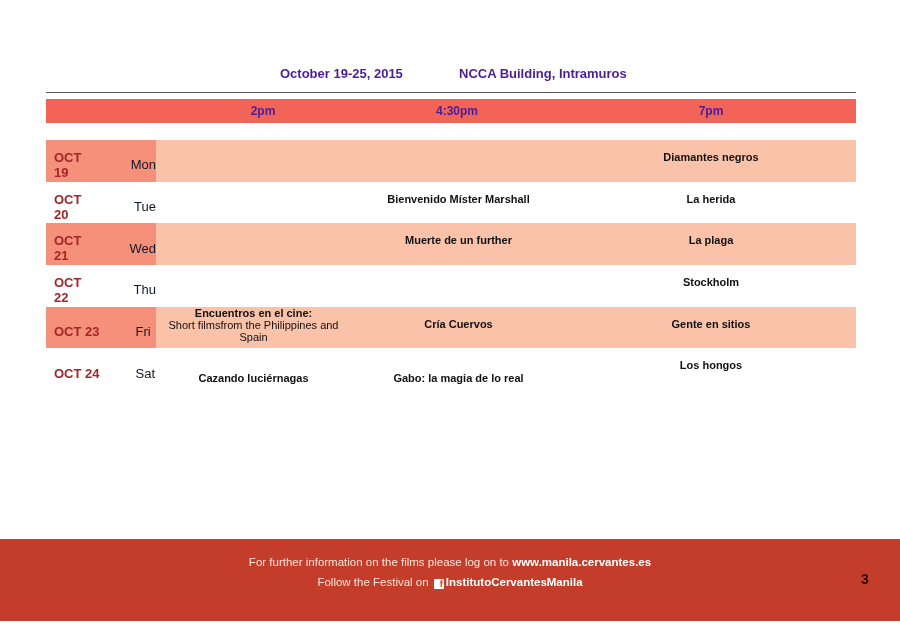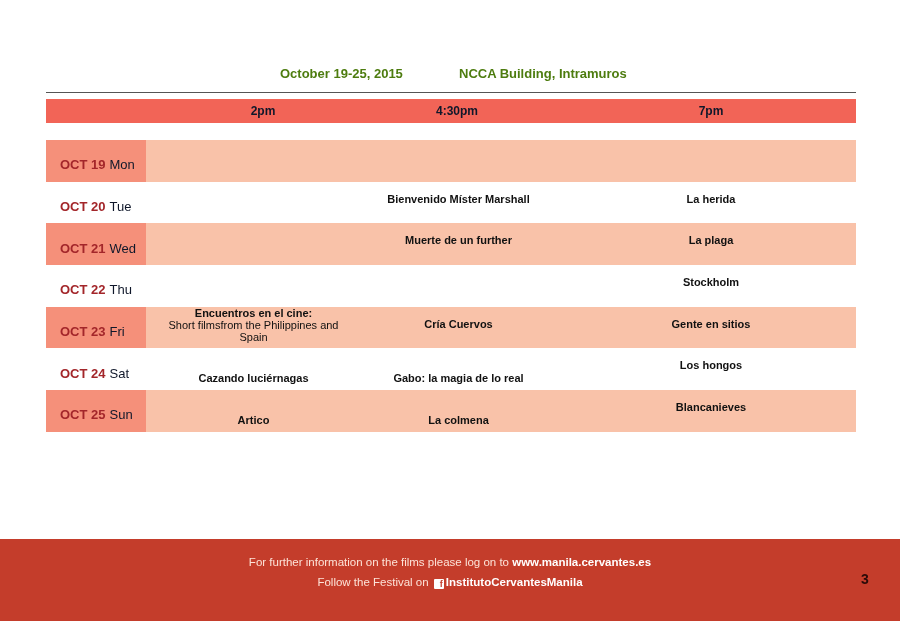--- a/index.html
+++ b/index.html
@@ -1,45 +1,45 @@
 <!DOCTYPE html>
 <html><head>
   <meta charset="utf-8">
   <style>
     * { box-sizing: border-box; margin: 0; padding: 0; }
     html, body { width: 900px; height: 628px; background: #ffffff; overflow: hidden; }
     body { position: relative; font-family: "Liberation Sans", sans-serif; color: #1a1a1a; }
 
     .title-row {
       position: absolute; top: 64px; left: 0; width: 791px; height: 20px;
-      font-weight: bold; font-size: 13px; color: #4d7c0f;
+      font-weight: bold; font-size: 13px; color: #4c1d95;
     }
     .title-row .dates { position: absolute; left: 280px; top: 2px; }
     .title-row .venue { position: absolute; left: 459px; top: 2px; }
 
     .rule {
       position: absolute; top: 92px; left: 46px; width: 810px; height: 1px; background: #555;
     }
 
     .header-bar {
       position: absolute; top: 99px; left: 46px; width: 810px; height: 24px;
-      background: #f26457; color: #0f172a; font-weight: bold; font-size: 12px;
+      background: #f26457; color: #4c1d95; font-weight: bold; font-size: 12px;
     }
     .header-bar .hcell { position: absolute; top: 5px; text-align: center; }
     .h-2pm { left: 162px; width: 110px; }
     .h-430 { left: 336px; width: 150px; }
     .h-7pm { left: 590px; width: 150px; }
 
     .schedule { position: absolute; top: 140px; left: 46px; width: 810px; }
     .row { position: relative; height: 41.7px; display: flex; }
     .row.odd { background: #f9c2a9; }
     .row.even { background: #ffffff; }
     .row .date {
-      width: 100px; height: 100%; display: flex; align-items: center; padding-left: 14px;
-      font-size: 13px; color: #a3262a; padding-top: 8px;
+      width: 110px; height: 100%; display: flex; align-items: center; padding-left: 8px;
+      font-size: 13px; color: #a3262a; padding-top: 8px; gap: 32px;
     }
     .row.odd .date { background: #f5907a; }
     .row .date b { font-weight: bold; margin-right: 4px; }
     .row .date .dow { font-weight: normal; color: #0f172a; }
     .cell {
       position: absolute; top: 0; height: 100%; display: flex; justify-content: center;
       text-align: center; font-weight: bold; font-size: 11px; color: #111; line-height: 12px;
     }
     .c-2pm { left: 120px; width: 175px; }
     .c-430 { left: 310px; width: 205px; }
@@ -82,20 +82,21 @@
 </div>
 
 <div class="schedule">
 
   <div class="row odd">
     <div class="date">
         <b>OCT 19</b>
         <span class="dow">Mon</span>
       </div>
     <div class="cell c-2pm"></div>
+    <div class="cell c-7pm up2">Diamantes negros</div>
   </div>
 
   <div class="row even">
     <div class="date">
         <b>OCT 20</b>
         <span class="dow">Tue</span>
       </div>
     <div class="cell c-2pm"></div>
     <div class="cell c-430 up2">Bienvenido Míster Marshall</div>
     <div class="cell c-7pm up2">La herida</div>
@@ -138,29 +139,20 @@
   <div class="row even">
     <div class="date">
         <b>OCT 24</b>
         <span class="dow">Sat</span>
       </div>
     <div class="cell c-2pm up">Cazando luciérnagas</div>
     <div class="cell c-430 up">Gabo: la magia de lo real</div>
     <div class="cell c-7pm up2">Los hongos</div>
   </div>
 
-  <div class="row odd">
-    <div class="date">
-        <b>OCT 25</b>
-        <span class="dow">Sun</span>
-      </div>
-    <div class="cell c-2pm up">Artico</div>
-    <div class="cell c-430 up">La colmena</div>
-    <div class="cell c-7pm up2">Blancanieves</div>
-  </div>
 </div>
 
 <div class="footer">
   <div class="line1">
     <span>For further information on the films please log on to </span><b>www.manila.cervantes.es</b>
   </div>
   <div class="line2">
     <span>Follow the Festival on </span><span class="fb-icon">f</span><b>InstitutoCervantesManila</b>
   </div>
   <div class="page-num">3</div>

